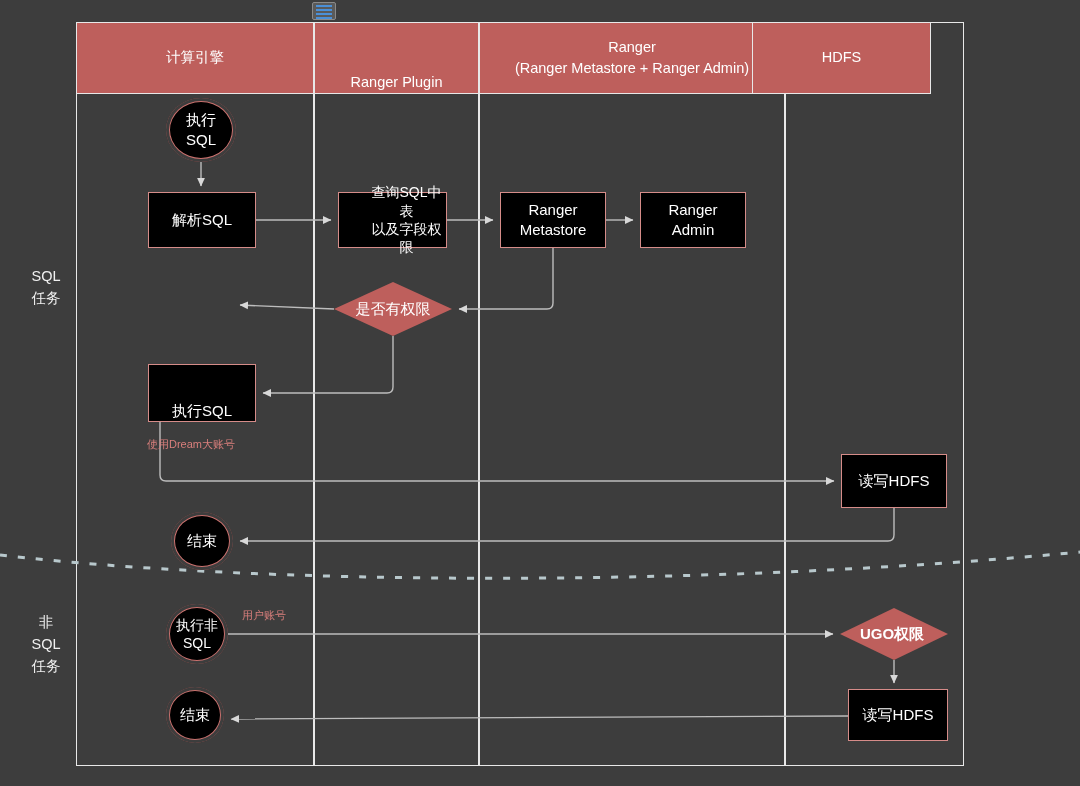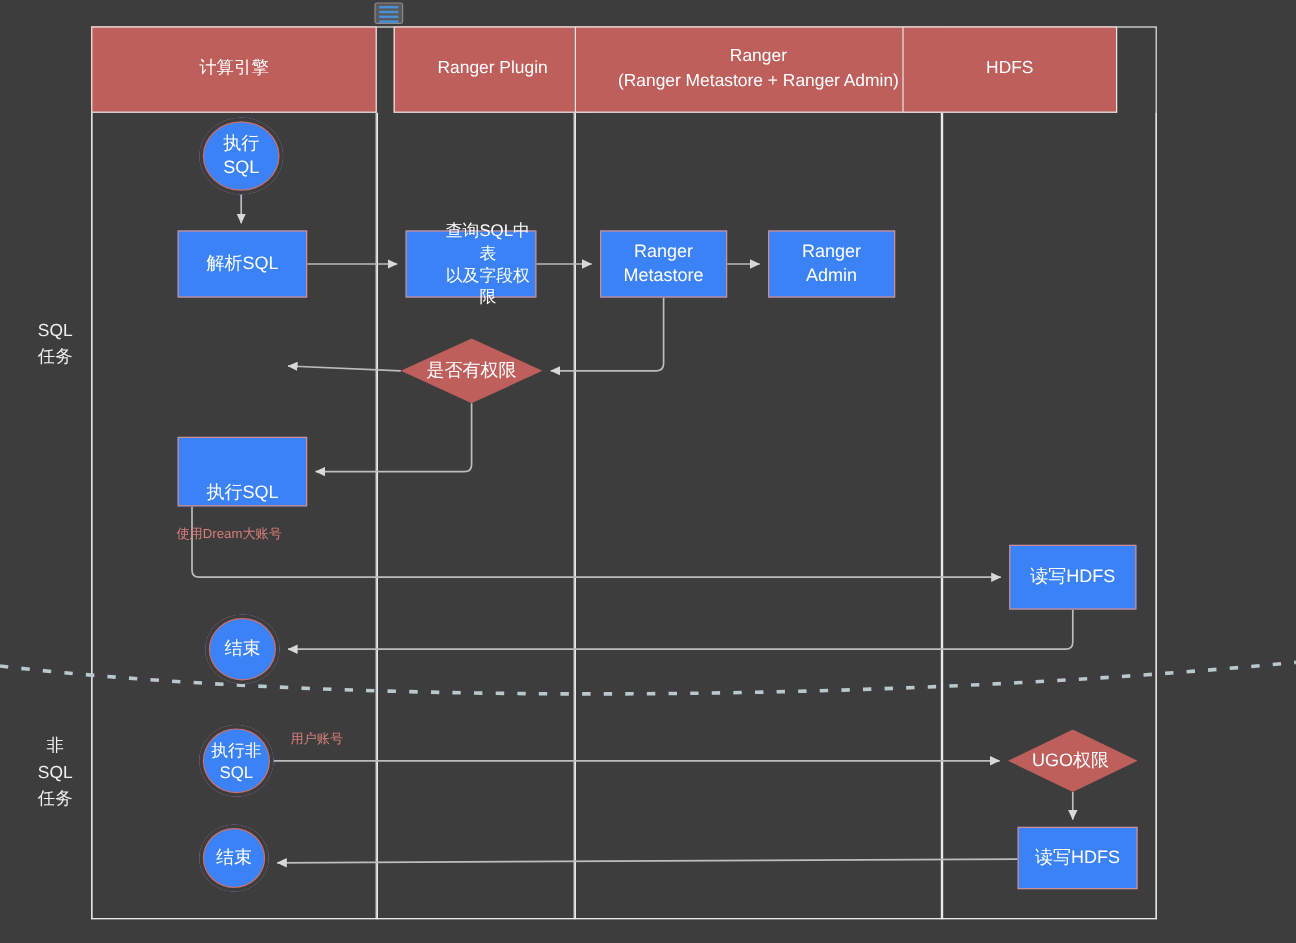--- a/index.html
+++ b/index.html
@@ -42,21 +42,21 @@
 
   
   .side-label{
     position:absolute;color:#f0f0f0;font-size:14.5px;line-height:1.5;
     text-align:center;width:64px;
   }
 
   
   .node{
     position:absolute;box-sizing:border-box;
-    background:#3b82f6;color:#ffffff;
+    background:#000000;color:#ffffff;
     display:flex;align-items:center;justify-content:center;
     text-align:center;line-height:1.32;font-size:15px;
     z-index:4;
   }
   .rect{border:1px solid #d68c89;}
   .circ{
     border-radius:50%;
     box-shadow:inset 0 0 0 3px #3d3d3d, inset 0 0 0 4px #c9706d;
   }
   .diamond{
@@ -87,21 +87,21 @@
     <i></i>
     <i></i>
     <i></i>
   </div>
 
   <div class="lane-frame"></div>
 
   <div class="lane-head" style="left:76px;width:238px;">
     <span>计算引擎</span>
   </div>
-  <div class="lane-head" style="left:328px;width:165px;">
+  <div class="lane-head" style="left:314px;width:165px;align-items:flex-end;">
     <span>Ranger Plugin</span>
   </div>
   <div class="lane-head" style="left:479px;width:306px;">
     <span>
       <span style="display:block">Ranger</span>
       <span style="display:block">(Ranger Metastore + Ranger Admin)</span>
     </span>
   </div>
   <div class="lane-head" style="left:752px;width:179px;">
     <span>HDFS</span>
@@ -208,21 +208,21 @@
     <span>结束</span>
   </div>
 
   <div class="node circ" style="left:166px;top:604px;width:62px;height:60px;font-size:14px;">
     <span>
       <span style="display:block">执行非</span>
       <span style="display:block">SQL</span>
     </span>
   </div>
 
-  <div class="node diamond" style="left:840px;top:608px;width:108px;height:52px;">
+  <div class="node diamond" style="left:840px;top:608px;width:108px;height:52px;font-weight:bold;">
     <span class="dshape"></span>
     <span class="dtext" style="margin-left:-4px;">UGO权限</span>
   </div>
 
   <div class="node rect" style="left:848px;top:689px;width:100px;height:52px;">
     <span>读写HDFS</span>
   </div>
 
   <div class="node circ" style="left:166px;top:687px;width:58px;height:56px;">
     <span>结束</span>

